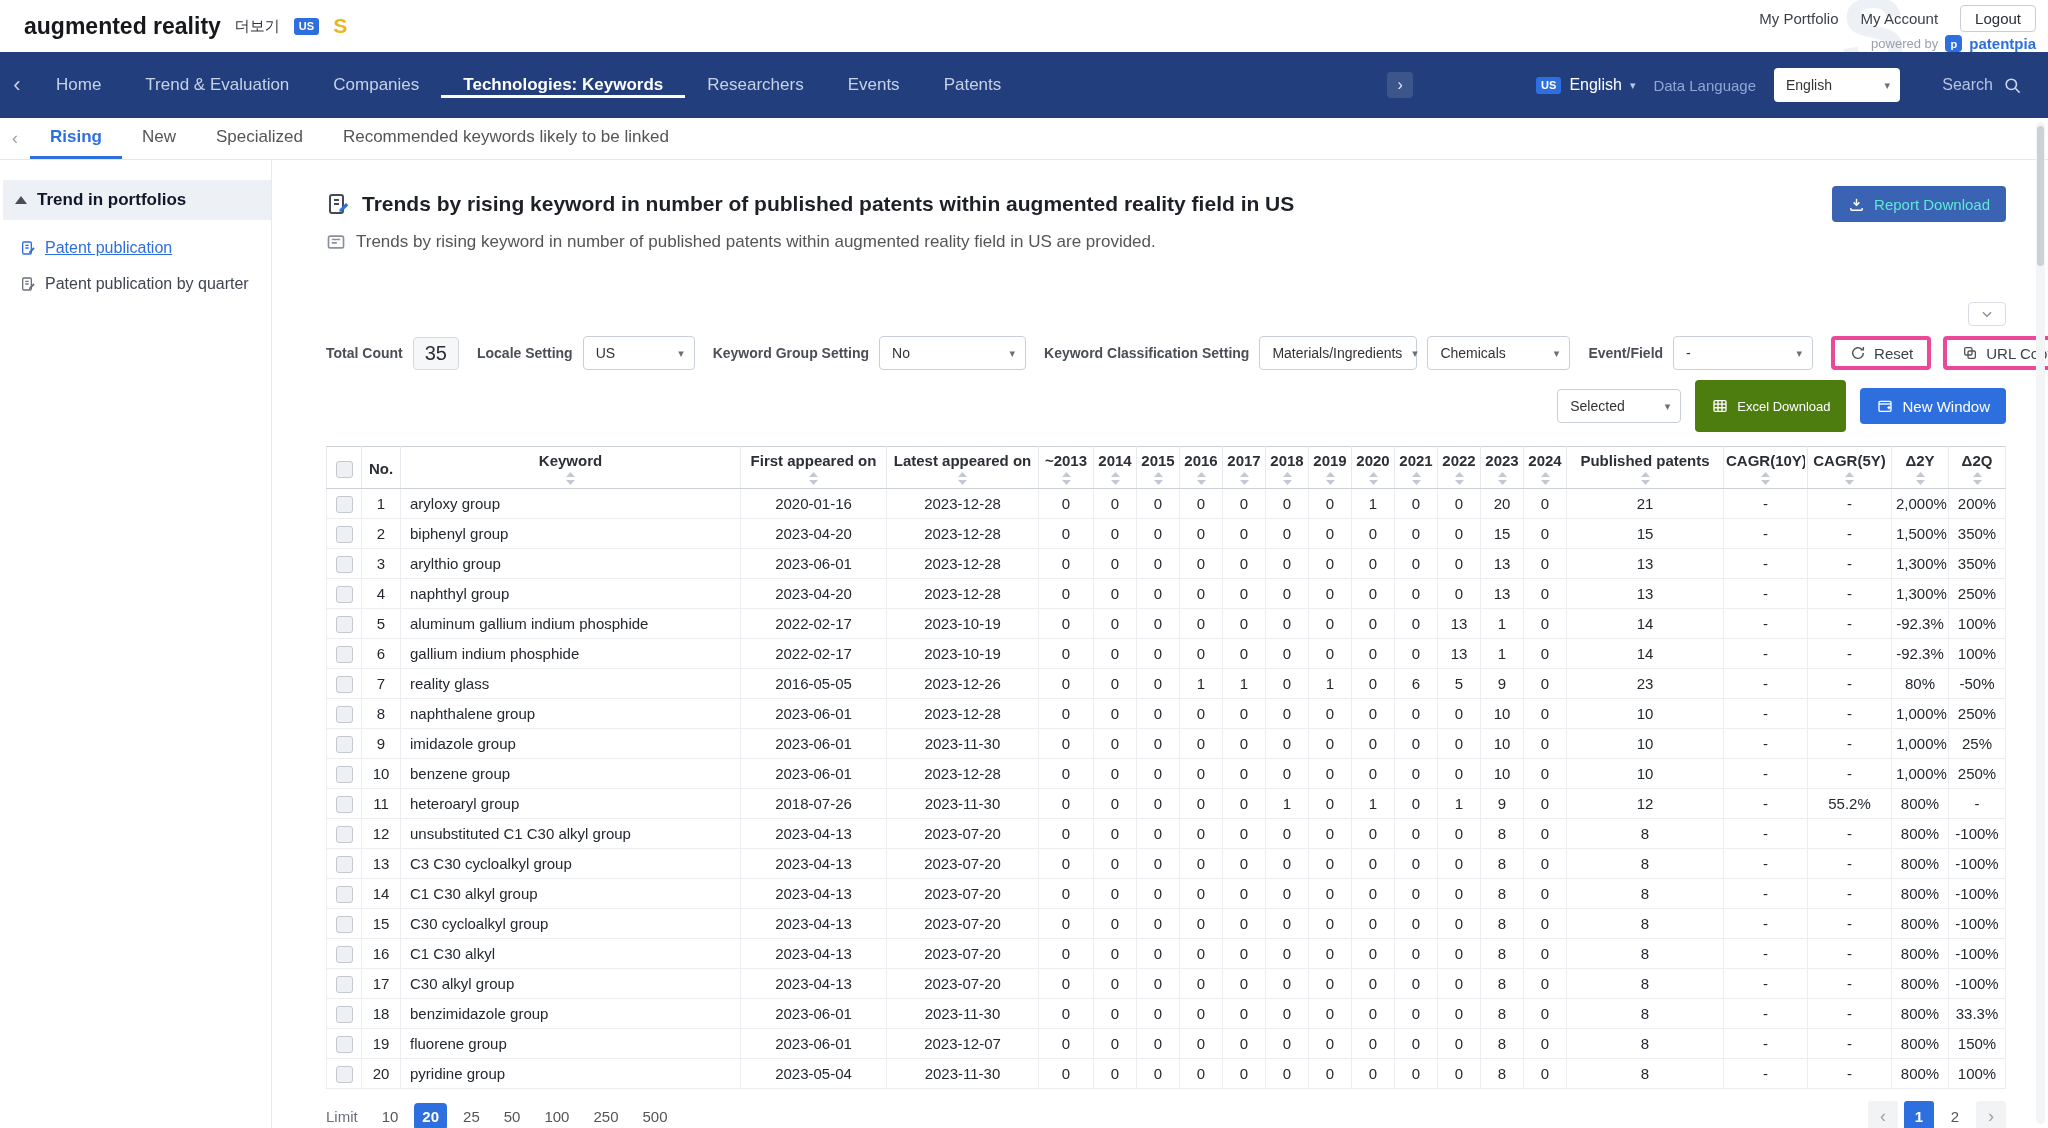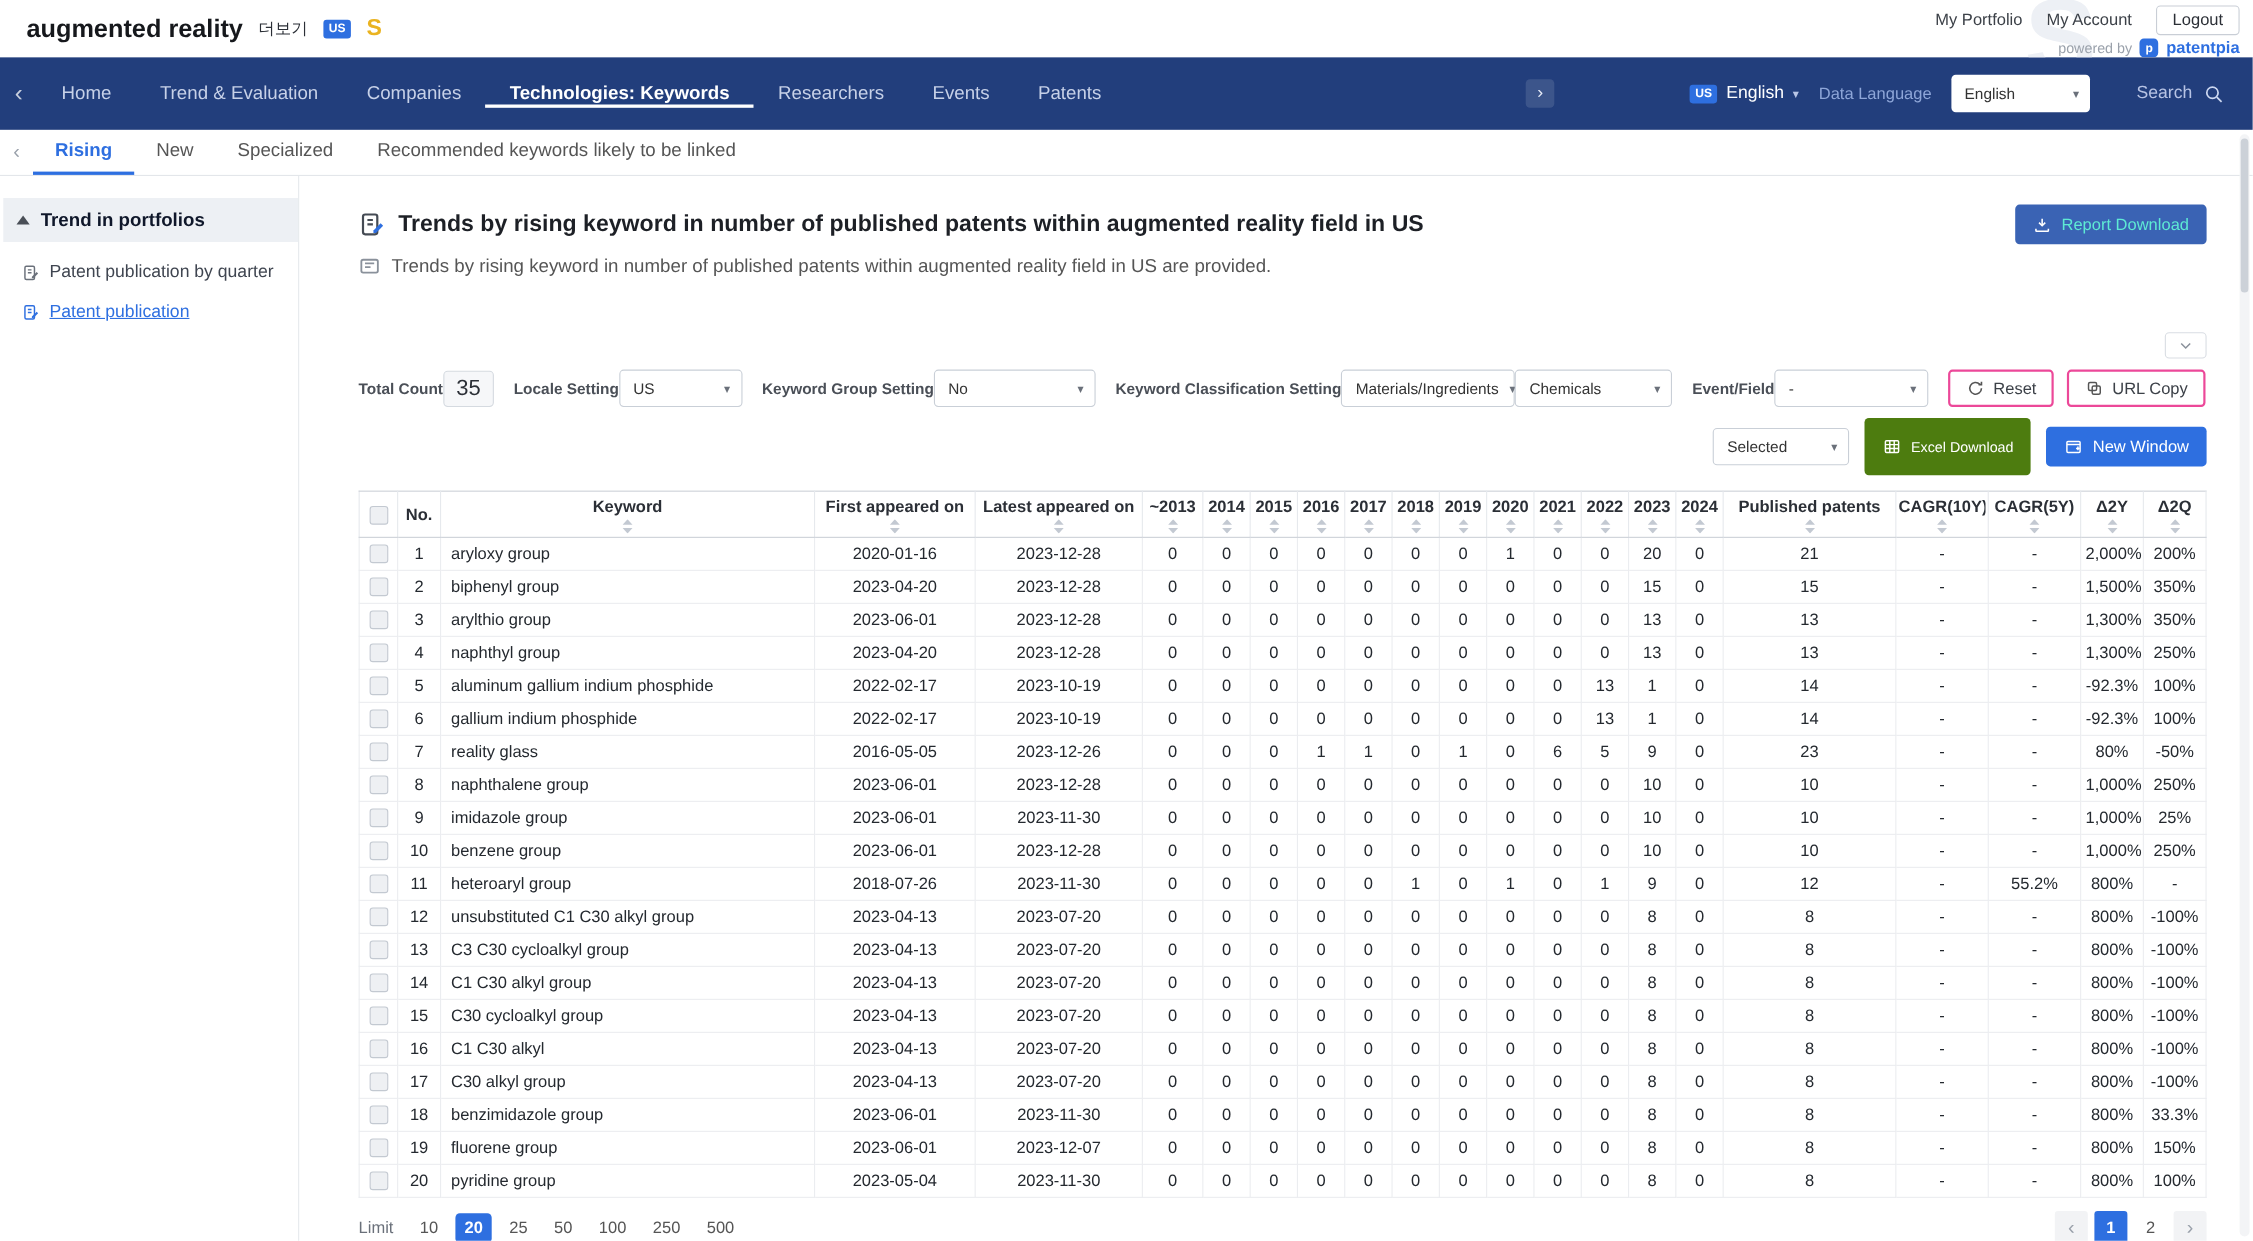--- a/index.html
+++ b/index.html
@@ -63,26 +63,26 @@
   .report-btn{display:flex;align-items:center;gap:9px;background:#3a63b4;color:#5eead4;border:none;border-radius:4px;font-size:15px;padding:0 16px;height:36px;}
   .btn-icon{width:17px;height:17px;line-height:0;}
   .desc-row{display:flex;align-items:center;gap:10px;margin-top:10px;color:#555;font-size:17px;}
   .desc-icon{width:20px;height:20px;color:#8a919b;line-height:0;}
   .chart-strip{height:84px;position:relative;}
   .collapse-btn{position:absolute;right:0;bottom:10px;width:36px;height:22px;border:1px solid #d9dde3;border-radius:4px;background:#fff;display:flex;align-items:center;justify-content:center;color:#8a919b;}
   .collapse-btn svg{width:14px;height:14px;}
 
   
   .filter-row{display:flex;align-items:center;gap:18px;white-space:nowrap;}
-  .fgroup{display:flex;align-items:center;text-align:right;}
+  .fgroup{display:flex;align-items:center;gap:10px;text-align:right;}
   .flabel{font-size:14px;font-weight:600;color:#4a4f57;}
   .count-badge{border:1px solid #d5dae0;background:#f6f7f9;border-radius:4px;padding:4px 11px;font-size:20px;color:#2b2f36;}
   .sel{height:34px;border:1px solid #c9cfd7;border-radius:4px;background:#fff;display:flex;align-items:center;justify-content:space-between;padding:0 10px 0 12px;font-size:14px;color:#333;gap:10px;box-sizing:border-box;}
   .w-us{width:112px}.w-no{width:147px}.w-mat{width:158px}.w-chem{width:143px}.w-evt{width:140px}.w-selected{width:124px}
-  .btn-outline{height:34px;display:flex;align-items:center;gap:8px;border:2px solid #ec4899;border-radius:4px;background:#fff;color:#3c4148;font-size:15px;padding:0 14px;box-sizing:border-box;}
+  .btn-outline{height:34px;display:flex;align-items:center;gap:8px;border:4px solid #ec4899;border-radius:4px;background:#fff;color:#3c4148;font-size:15px;padding:0 14px;box-sizing:border-box;}
   .btn-outline .btn-icon{color:#555;}
   .right-group{margin-left:auto;display:flex;gap:12px;margin-right:70px;}
   .actions-row{display:flex;justify-content:flex-end;align-items:center;gap:14px;margin-top:10px;}
   .btn-green{display:flex;align-items:center;gap:9px;background:#4d7c0f;color:#fff;border:none;border-radius:4px;font-size:13px;height:52px;padding:0 16px;}
   .btn-blue{display:flex;align-items:center;gap:9px;background:#2e6fe0;color:#fff;border:none;border-radius:4px;font-size:15px;height:36px;padding:0 16px;}
 
   
   .data-table{width:100%;border-collapse:collapse;table-layout:fixed;margin-top:14px;}
   .data-table th{border:1px solid #e6e9ed;border-top:1px solid #ccd1d8;border-bottom:1px solid #ccd1d8;padding:5px 2px 3px;font-size:15px;font-weight:700;color:#2b2f36;vertical-align:middle;background:#fff;}
   .th-label{display:block;text-align:center;white-space:nowrap;overflow:hidden;}
@@ -179,35 +179,35 @@
   </div>
 
   <div class="body-row" data-interactable="false">
 
     <aside class="sidebar" data-interactable="false">
       <div class="side-header" data-interactable="true">
         <span class="tri" data-interactable="false"></span>
         <span data-interactable="false">Trend in portfolios</span>
       </div>
       <div data-interactable="false">
+          <div class="side-item active" data-interactable="true">
+            <span class="side-icon" data-interactable="false"><svg width="16" height="16" viewBox="0 0 24 24" fill="none" stroke="currentColor" stroke-width="2">
+                <rect x="4" y="3" width="13" height="18" rx="2"></rect>
+                <path d="M8 8h5M8 12h5"></path>
+                <path d="M13.5 17.5 20 11l2 2-6.5 6.5h-2z" fill="currentColor" stroke="none"></path>
+              </svg></span>
+            <span class="side-label" data-interactable="false">Patent publication</span>
+          </div>
           <div class="side-item" data-interactable="true">
             <span class="side-icon" data-interactable="false"><svg width="16" height="16" viewBox="0 0 24 24" fill="none" stroke="currentColor" stroke-width="2">
                 <rect x="4" y="3" width="13" height="18" rx="2"></rect>
                 <path d="M8 8h5M8 12h5"></path>
                 <path d="M13.5 17.5 20 11l2 2-6.5 6.5h-2z" fill="currentColor" stroke="none"></path>
               </svg></span>
             <span class="side-label" data-interactable="false">Patent publication by quarter</span>
-          </div>
-          <div class="side-item active" data-interactable="true">
-            <span class="side-icon" data-interactable="false"><svg width="16" height="16" viewBox="0 0 24 24" fill="none" stroke="currentColor" stroke-width="2">
-                <rect x="4" y="3" width="13" height="18" rx="2"></rect>
-                <path d="M8 8h5M8 12h5"></path>
-                <path d="M13.5 17.5 20 11l2 2-6.5 6.5h-2z" fill="currentColor" stroke="none"></path>
-              </svg></span>
-            <span class="side-label" data-interactable="false">Patent publication</span>
           </div>
         </div>
     </aside>
 
     <main class="main" data-interactable="false">
       <div class="title-row" data-interactable="false">
         <span class="title-icon" data-interactable="false">
           <svg viewBox="0 0 24 24" width="24" height="24" fill="none">
               <rect x="4" y="3" width="13" height="18" rx="2" stroke="#454b54" stroke-width="2"></rect>
               <path d="M8 8h5M8 12h5" stroke="#454b54" stroke-width="2"></path>

